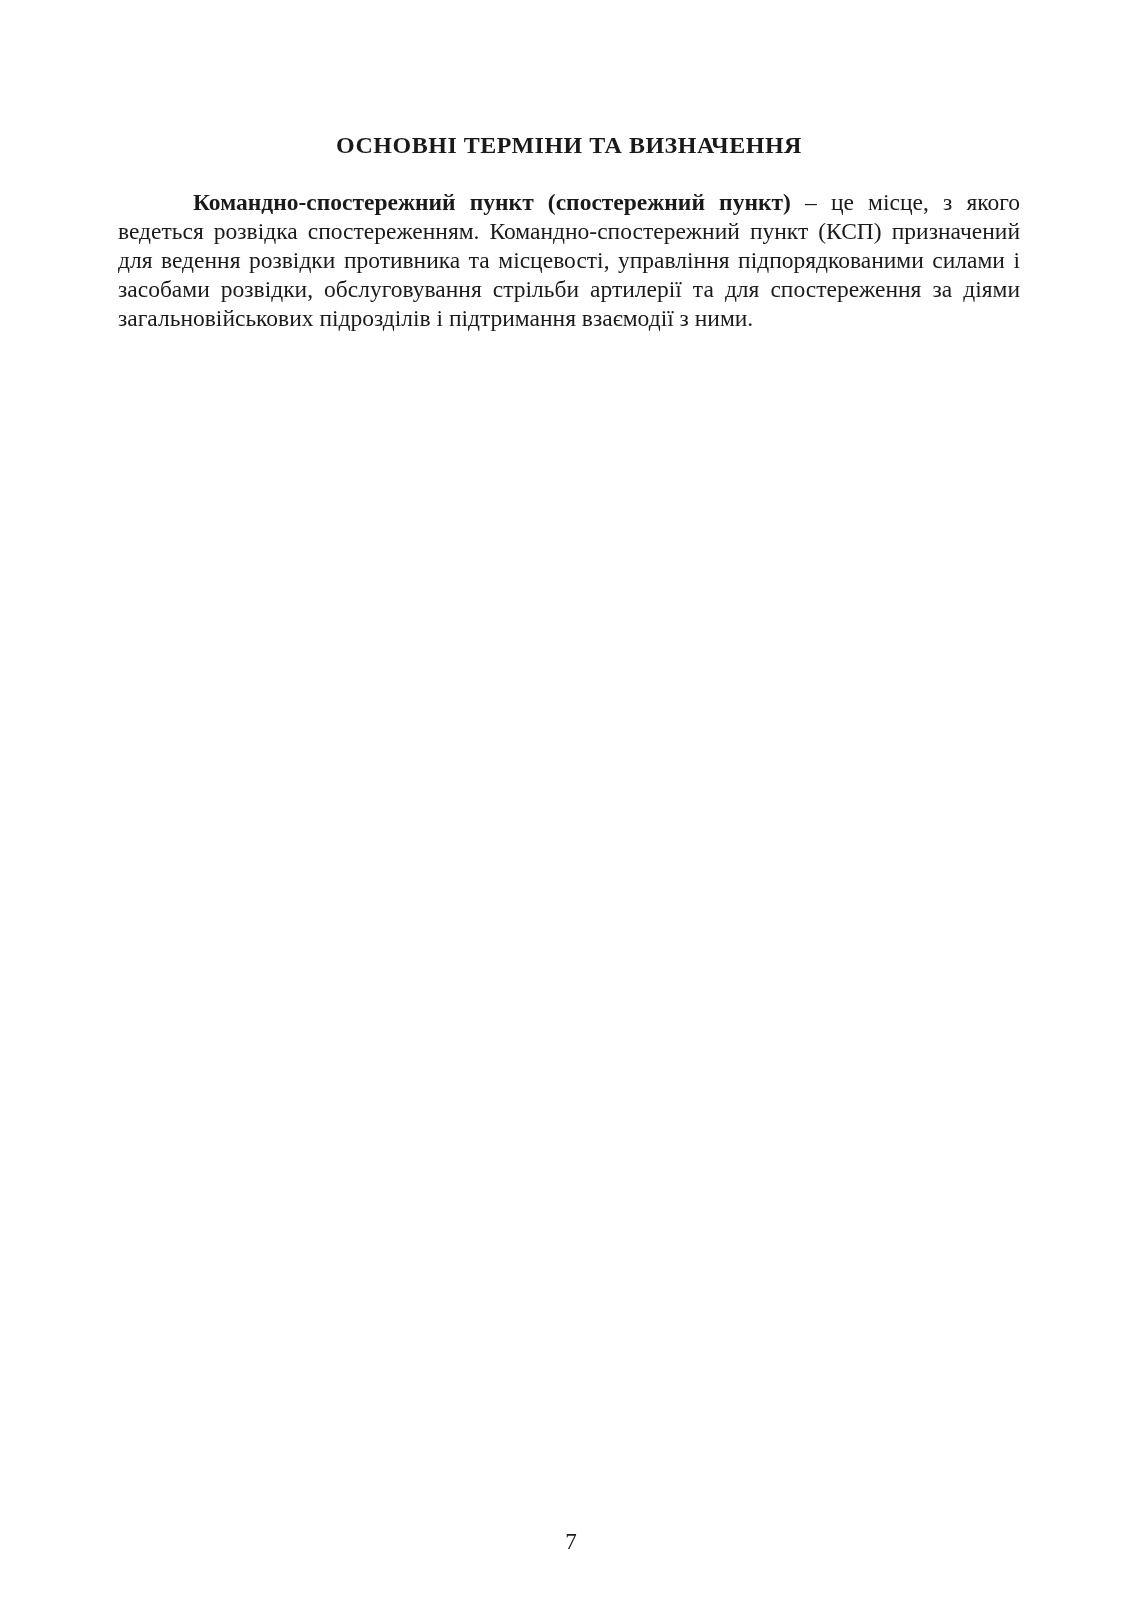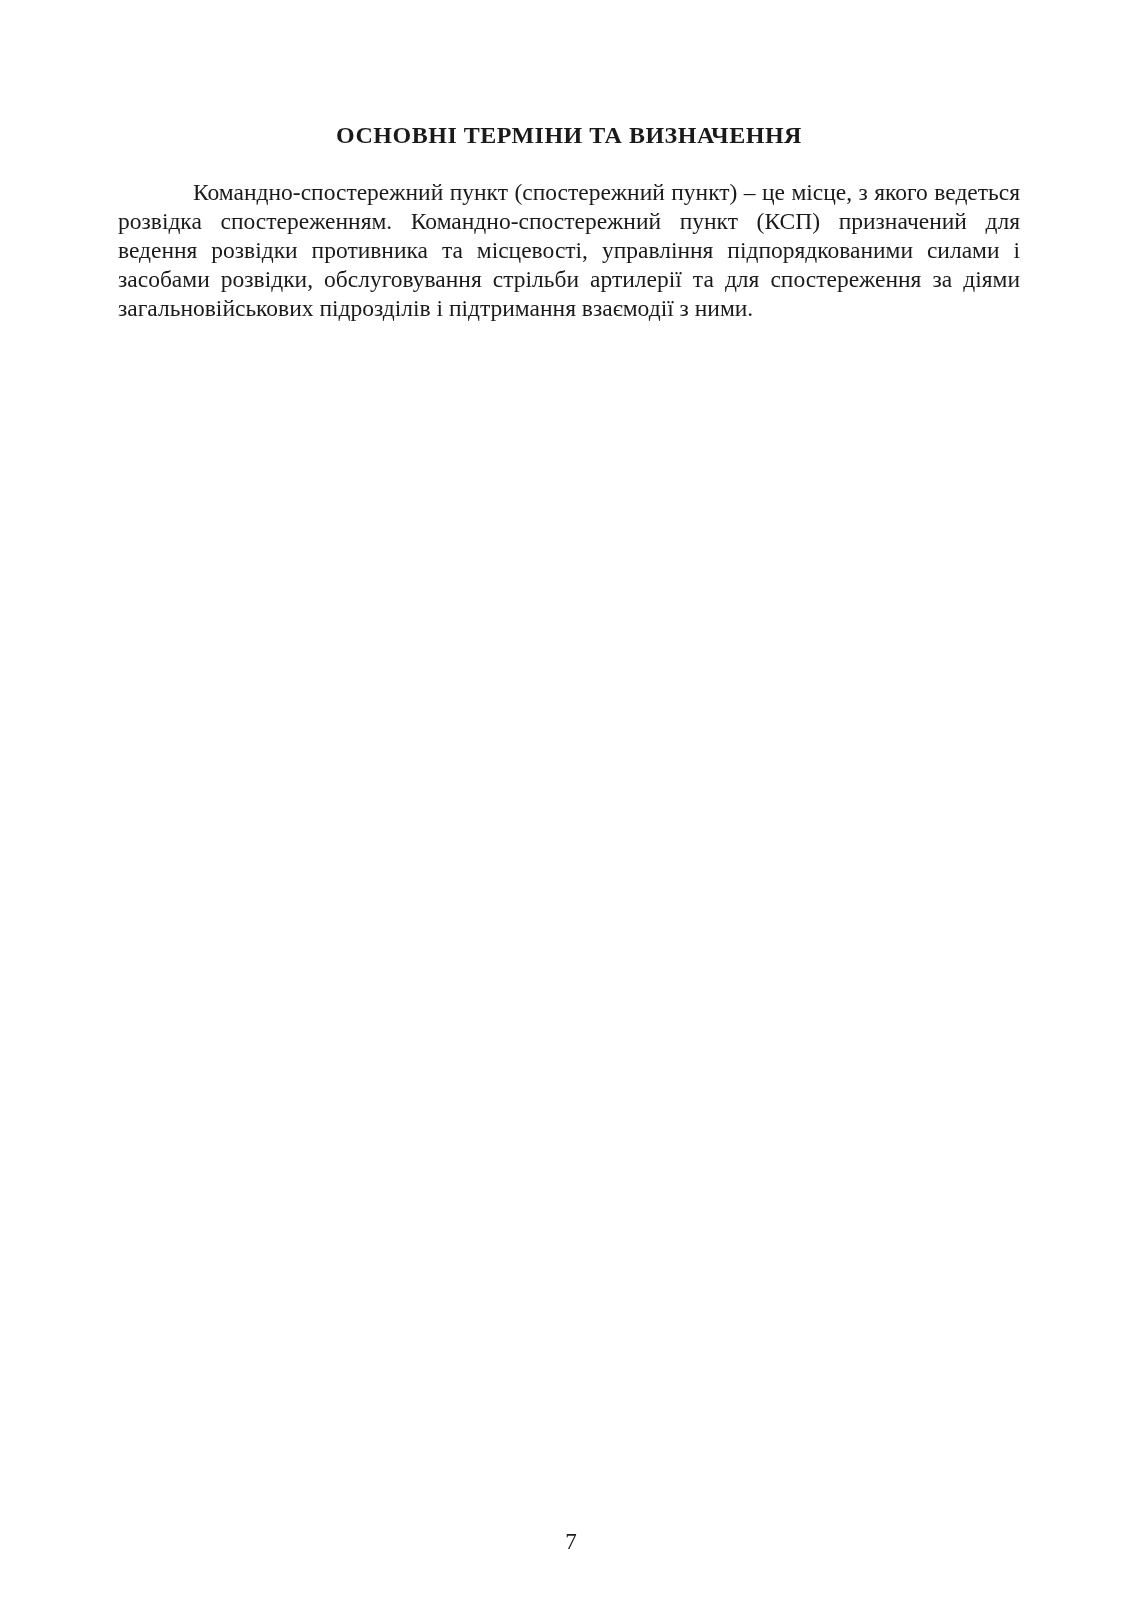--- a/index.html
+++ b/index.html
@@ -12,41 +12,41 @@
     width: 1142px;
     height: 1615px;
     background: #ffffff;
     font-family: "Liberation Serif", "DejaVu Serif", serif;
     color: #1a1a1a;
     overflow: hidden;
     box-sizing: border-box;
   }
   .content {
     position: absolute;
-    top: 120px;
+    top: 130px;
     left: 118px;
     width: 902px;
   }
   .doc-title {
     margin: 0 0 28px 0;
     text-align: center;
     font-size: 24px;
     line-height: 30px;
     font-weight: bold;
     letter-spacing: 0.5px;
   }
   .doc-paragraph {
     margin: 0;
     font-size: 23.5px;
     line-height: 29px;
     text-align: justify;
     text-indent: 75px;
   }
   .doc-paragraph .lead {
-    font-weight: normal;
+    font-weight: bold;
   }
   .page-number {
     position: absolute;
     left: 0;
     right: 0;
     bottom: 60px;
     text-align: center;
     font-size: 23px;
     line-height: 26px;
   }

